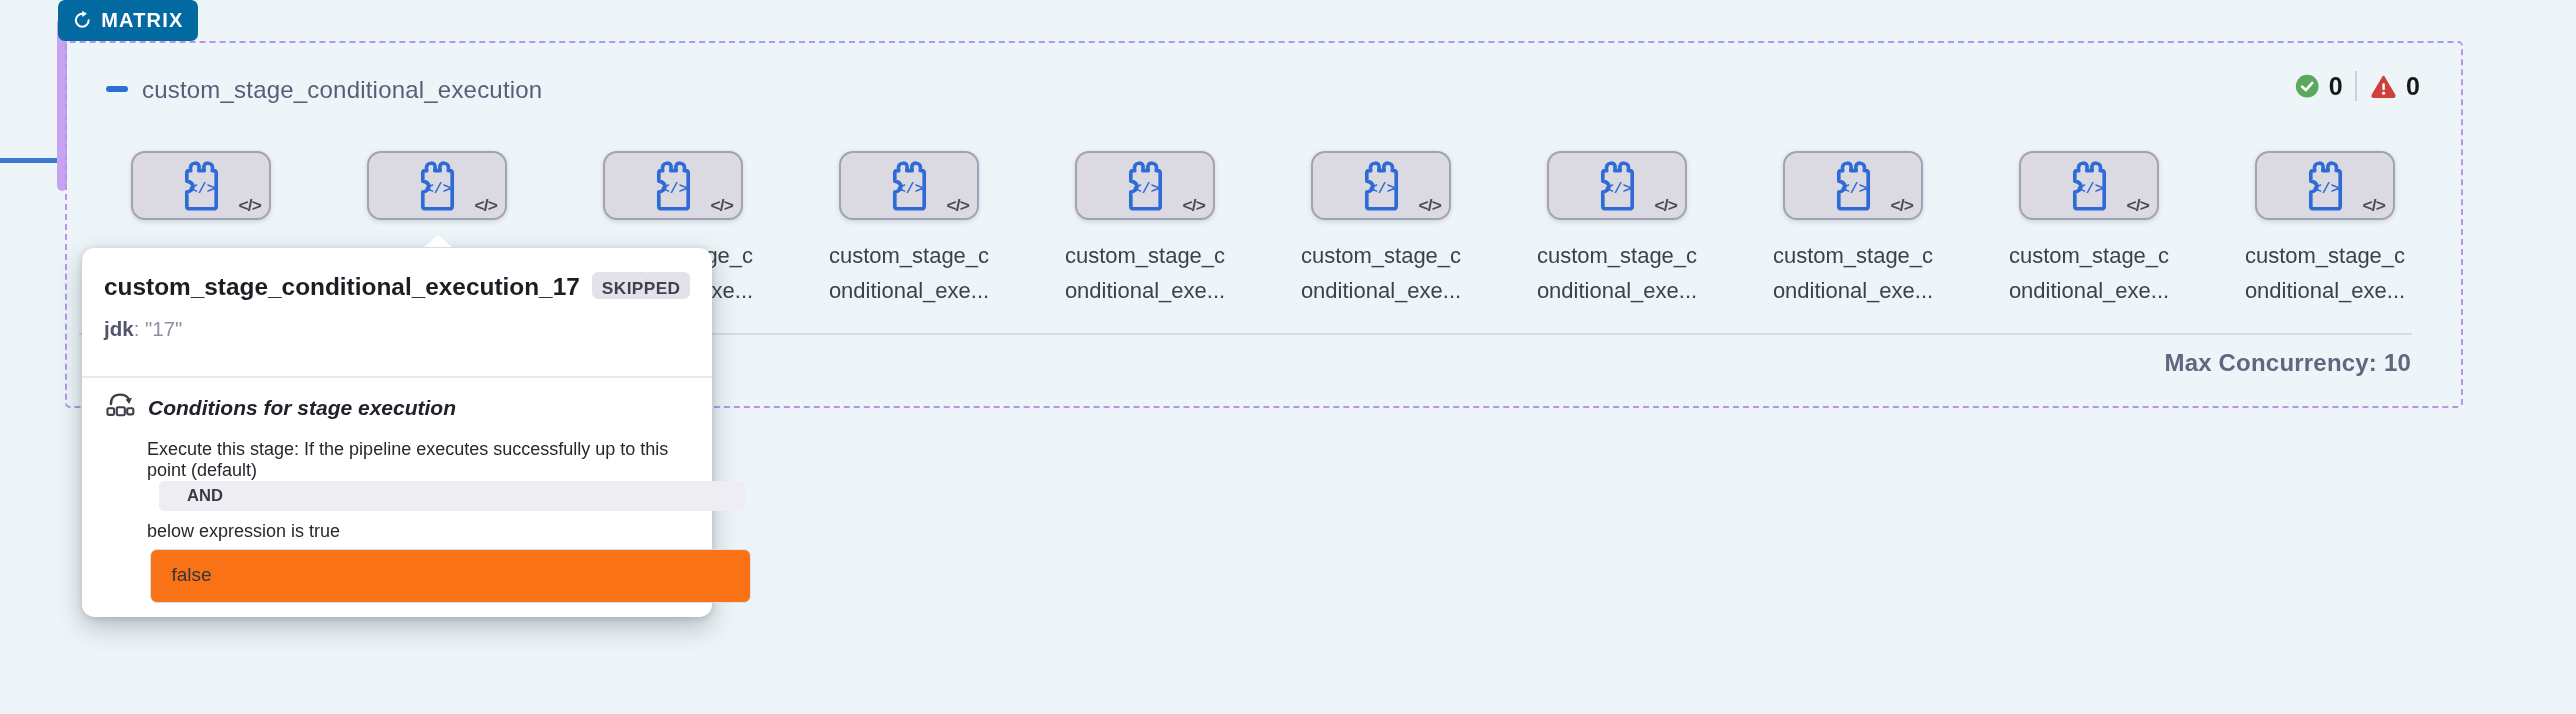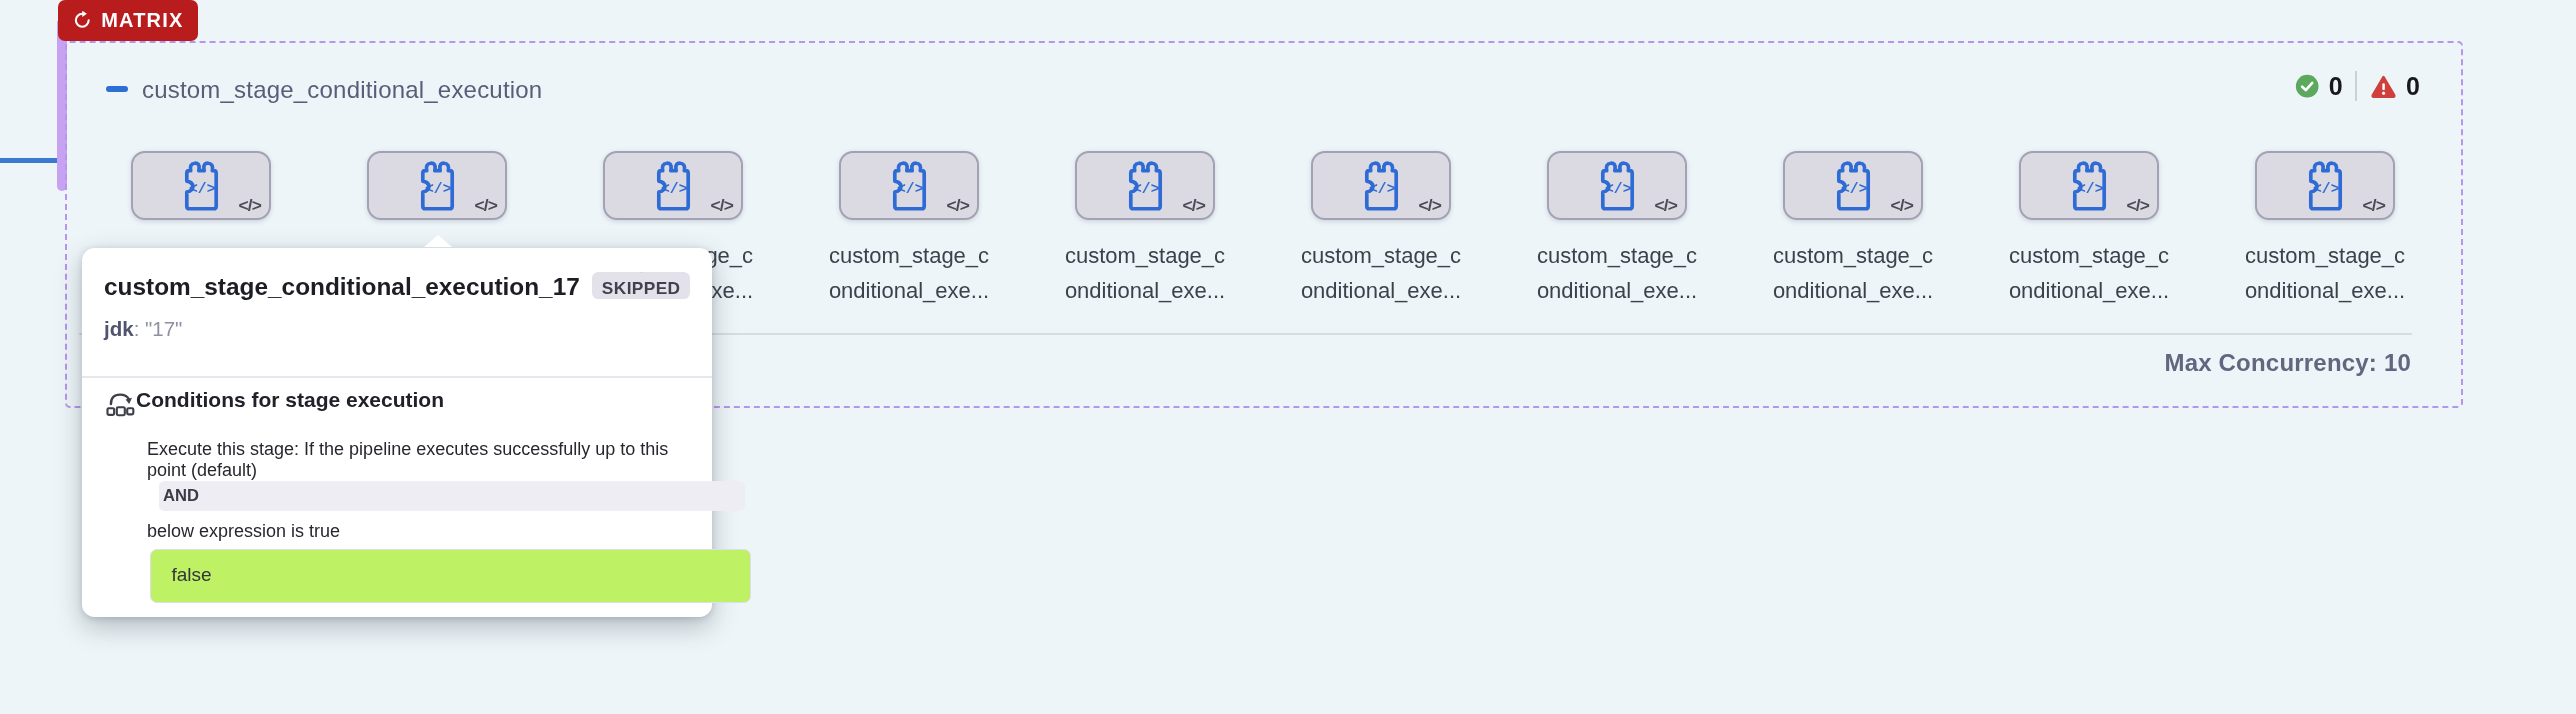--- a/index.html
+++ b/index.html
@@ -13,21 +13,21 @@
   }
 
   
   .connector-line { position:absolute; left:0; top:158px; width:63px; height:4.7px; background:#3c7ad2; }
   .badge-tail { position:absolute; left:57px; top:20.5px; width:9.5px; height:170px;
     background:#c7a1f2; border-radius:0 0 5.5px 5.5px; }
 
   
   .matrix-badge {
     position:absolute; left:58px; top:0; height:41px; padding:0 14px;
-    background:#b91c1c; border-radius:7px;
+    background:#0369a1; border-radius:7px;
     display:flex; align-items:center; gap:8.7px;
     color:#ffffff; font-weight:bold; font-size:20px; letter-spacing:1.2px;
     z-index:5; cursor:pointer;
   }
 
   
   .matrix-container {
     position:absolute; left:65px; top:41px; width:2398px; height:367px;
     border:2.4px dashed #b795ec; border-radius:4.7px;
   }
@@ -83,30 +83,30 @@
     background:#e3e1e9; border-radius:6.3px; padding:0 9.5px;
     display:flex; align-items:center; gap:5px;flex-direction:column; }
   .status-badge span { font-size:17.3px; font-weight:bold; color:#40414e; letter-spacing:0.4px; }
 
   .var-line { position:absolute; left:22px; top:69px; font-size:20.5px; }
   .var-key { font-weight:bold; color:#50546e; }
   .var-rest { color:#8e90a1; }
 
   .card-divider { position:absolute; left:0; top:128px; width:100%; height:1.6px; background:#e7e8ee; }
 
-  .cond-header { position:absolute; left:22px; top:140px; display:flex; align-items:flex-start; gap:0; }
+  .cond-header { position:absolute; left:22px; top:140px; display:flex; align-items:flex-end; gap:12px;font-style:italic; }
   .cond-heading { font-size:21px; font-weight:bold; color:#202129; }
 
   .cond-line1 { position:absolute; left:65px; top:191px; font-size:18px; color:#27282f; }
   .and-bar { position:absolute; left:77px; top:233px; width:586px; height:30px;
     background:#efedf4; border-radius:5.5px;
-    font-size:16.6px; font-weight:bold; color:#3a3b46; line-height:30px; padding-left:4px; }
+    font-size:16.6px; font-weight:bold; color:#3a3b46; line-height:30px; padding-left:28px; }
   .cond-line2 { position:absolute; left:65px; top:273px; font-size:18px; color:#27282f; }
   .expr-box { position:absolute; left:68px; top:301px; width:601px; height:54px;
-    background:#bef264; border:1.6px solid #dce0e6; border-radius:7px;
+    background:#f97316; border:1.6px solid #dce0e6; border-radius:7px;
     font-size:19px; color:#33343c; line-height:50px; padding-left:20.5px; }
 </style>
 </head>
 <body>
 
 <div class="connector-line"></div>
 <div class="badge-tail"></div>
 
 <div class="matrix-badge">
   <svg width="20.5" height="20.5" viewBox="0 0 24 24">

